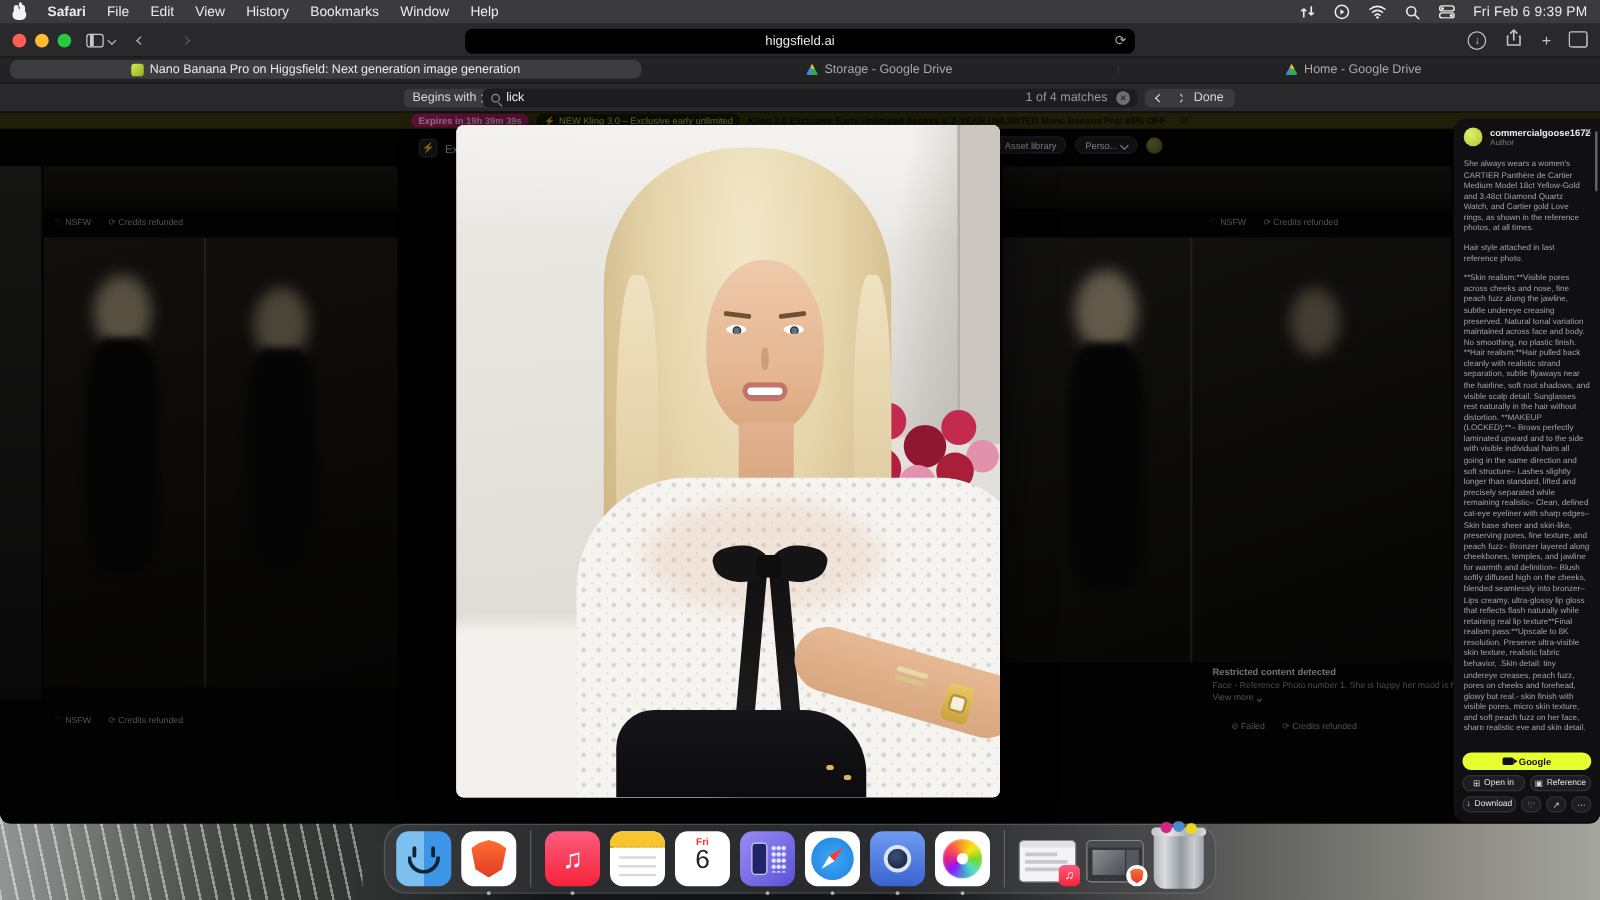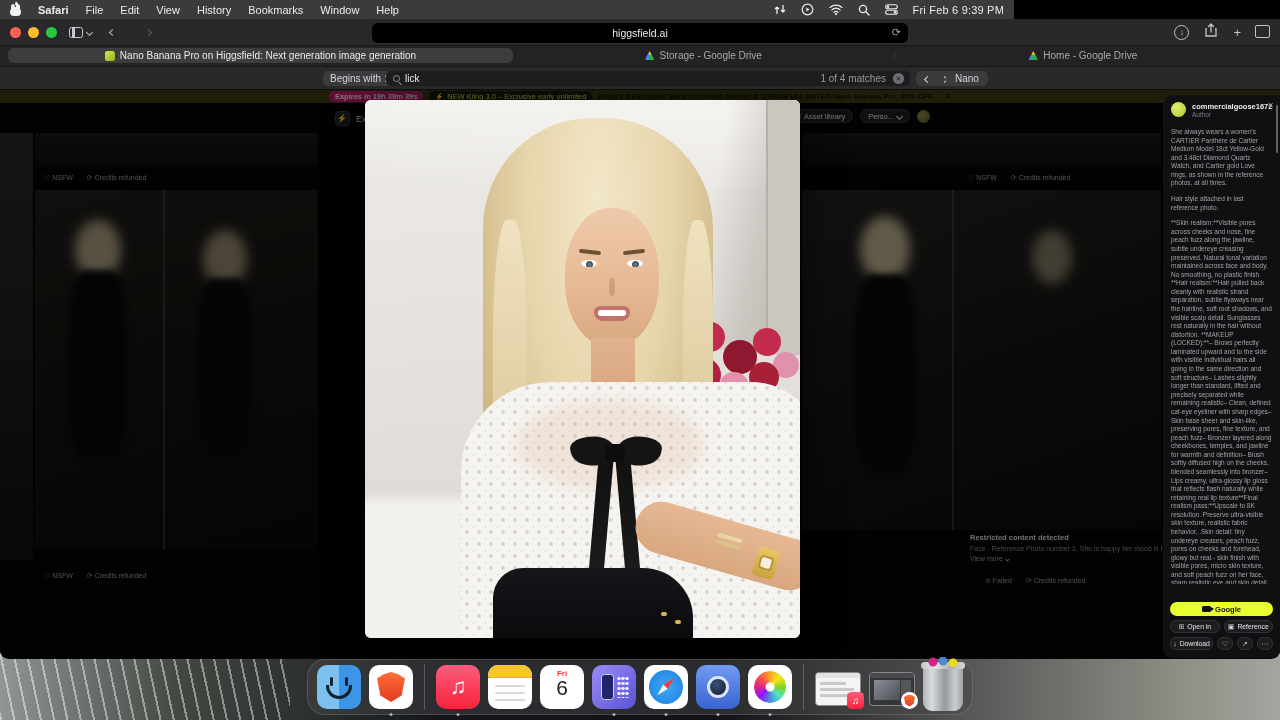--- a/index.html
+++ b/index.html
@@ -1,20 +1,20 @@
 <!DOCTYPE html>
 <html><head>
 <meta charset="utf-8">
 <style>
   html,body{margin:0;padding:0;background:#000;}
   *{box-sizing:border-box;font-family:"Liberation Sans",sans-serif;}
   .screen{position:relative;width:1280px;height:720px;overflow:hidden;background:#000;}
 
   
-  .menubar{position:absolute;top:0;left:0;width:1014px;height:19px;background:#3b3b3d;
+  .menubar{position:absolute;top:0;left:0;width:1280px;height:19px;background:#3b3b3d;
     display:flex;align-items:center;color:#ececec;font-size:11px;padding:0 10px;z-index:40;}
   .menubar .mleft{display:flex;align-items:center;gap:17px;}
   .menubar .appname{font-weight:bold;}
   .menubar .mright{margin-left:auto;display:flex;align-items:center;gap:14px;text-align:right;}
   .apple{position:relative;width:11px;height:13px;display:inline-block;}
   .apple i{position:absolute;left:0;bottom:0;width:11px;height:9px;background:#f2f2f2;border-radius:5px 5px 4px 4px;}
   .apple i:before{content:"";position:absolute;top:-3px;left:1px;width:4px;height:5px;background:#f2f2f2;border-radius:50% 50% 0 0;box-shadow:5px 0 0 #f2f2f2;}
   .apple b{position:absolute;top:-1px;left:5px;width:3px;height:4px;background:#f2f2f2;border-radius:0 70% 0 70%;transform:rotate(18deg);}
   .mb-icon{width:14px;height:13px;display:inline-flex;align-items:center;justify-content:center;color:#ececec;}
   .clock{font-size:11px;letter-spacing:.2px;}
@@ -358,21 +358,21 @@
         <span class="mag"></span>
         <span class="fb-query">lick</span>
         <span class="fb-matches">1 of 4 matches</span>
         <span class="fb-clear">✕</span>
       </div>
       <div class="fb-pill fb-nav">
         <span><span class="chev left"></span></span>
         <span><span class="chev right"></span></span>
       </div>
       <div class="fb-pill fb-done">
-        <span>Nano</span>
+        <span>Done</span>
       </div>
     </div>
 
     <div class="content">
 
       <div class="promo">
         <span class="pill-pink">Expires in 19h 39m 39s</span>
         <span class="pill-dark">
             <span class="bolt">⚡</span>
             <span>NEW Kling 3.0 – Exclusive early unlimited</span>

